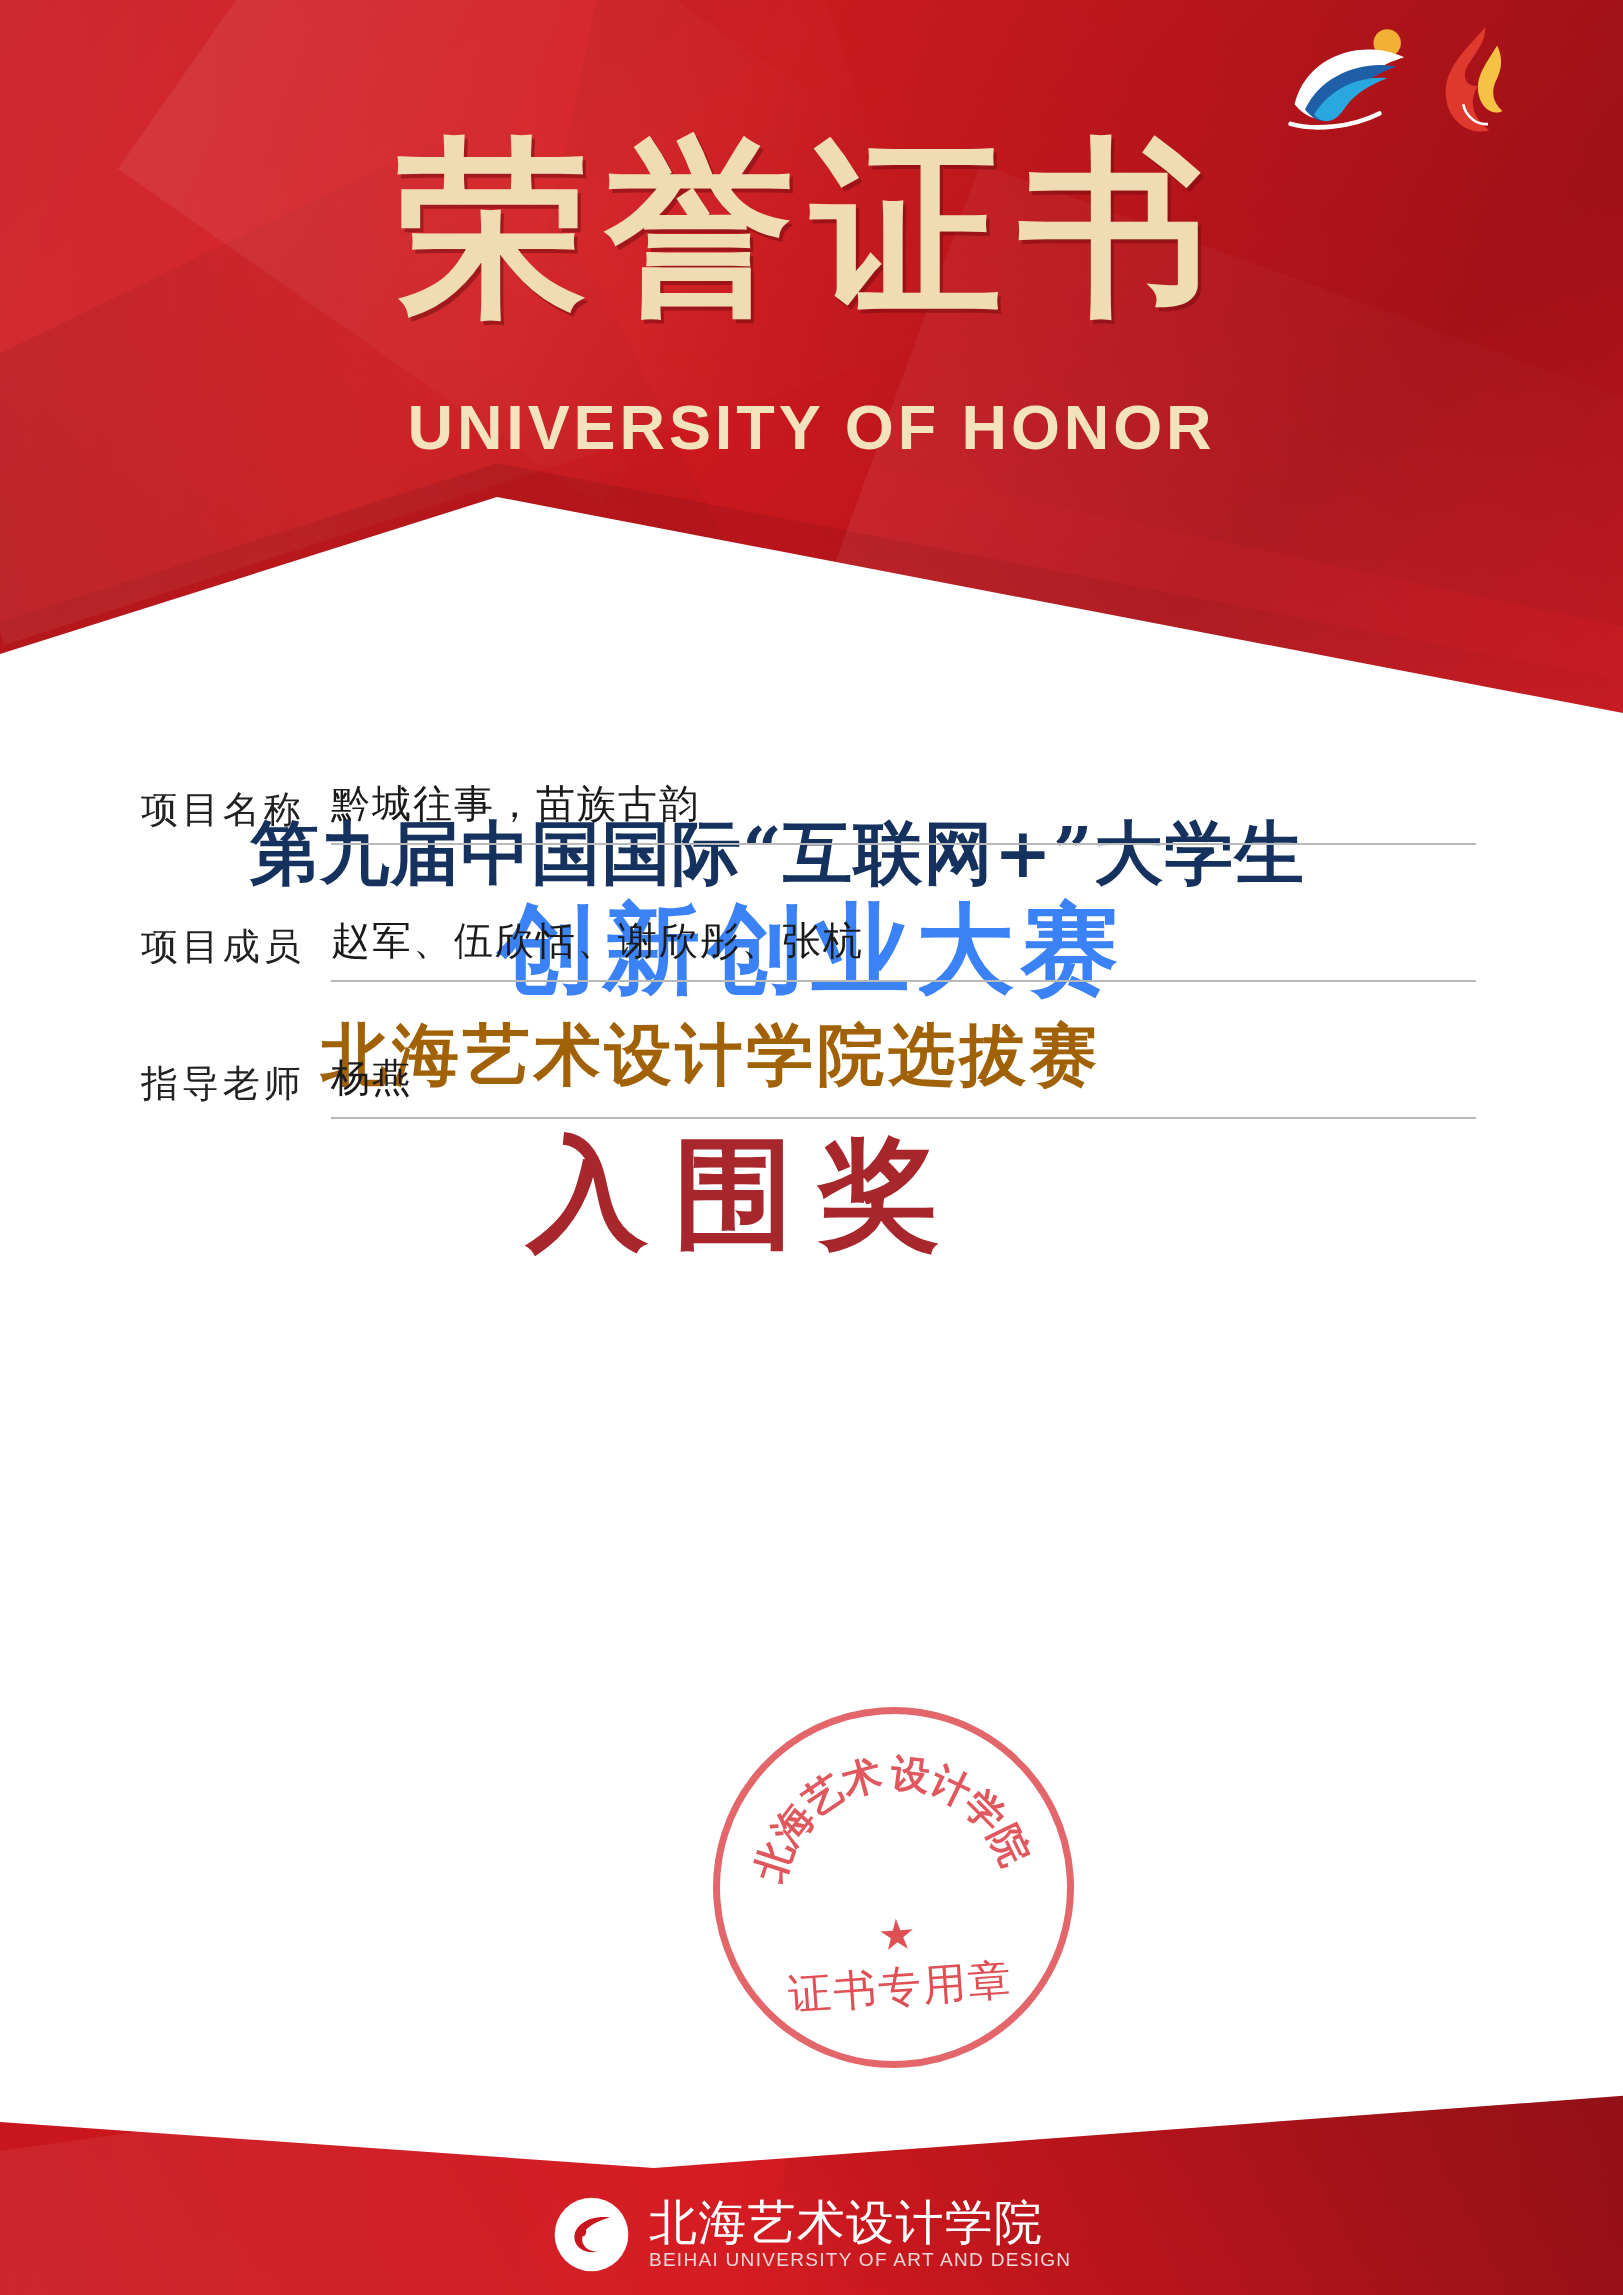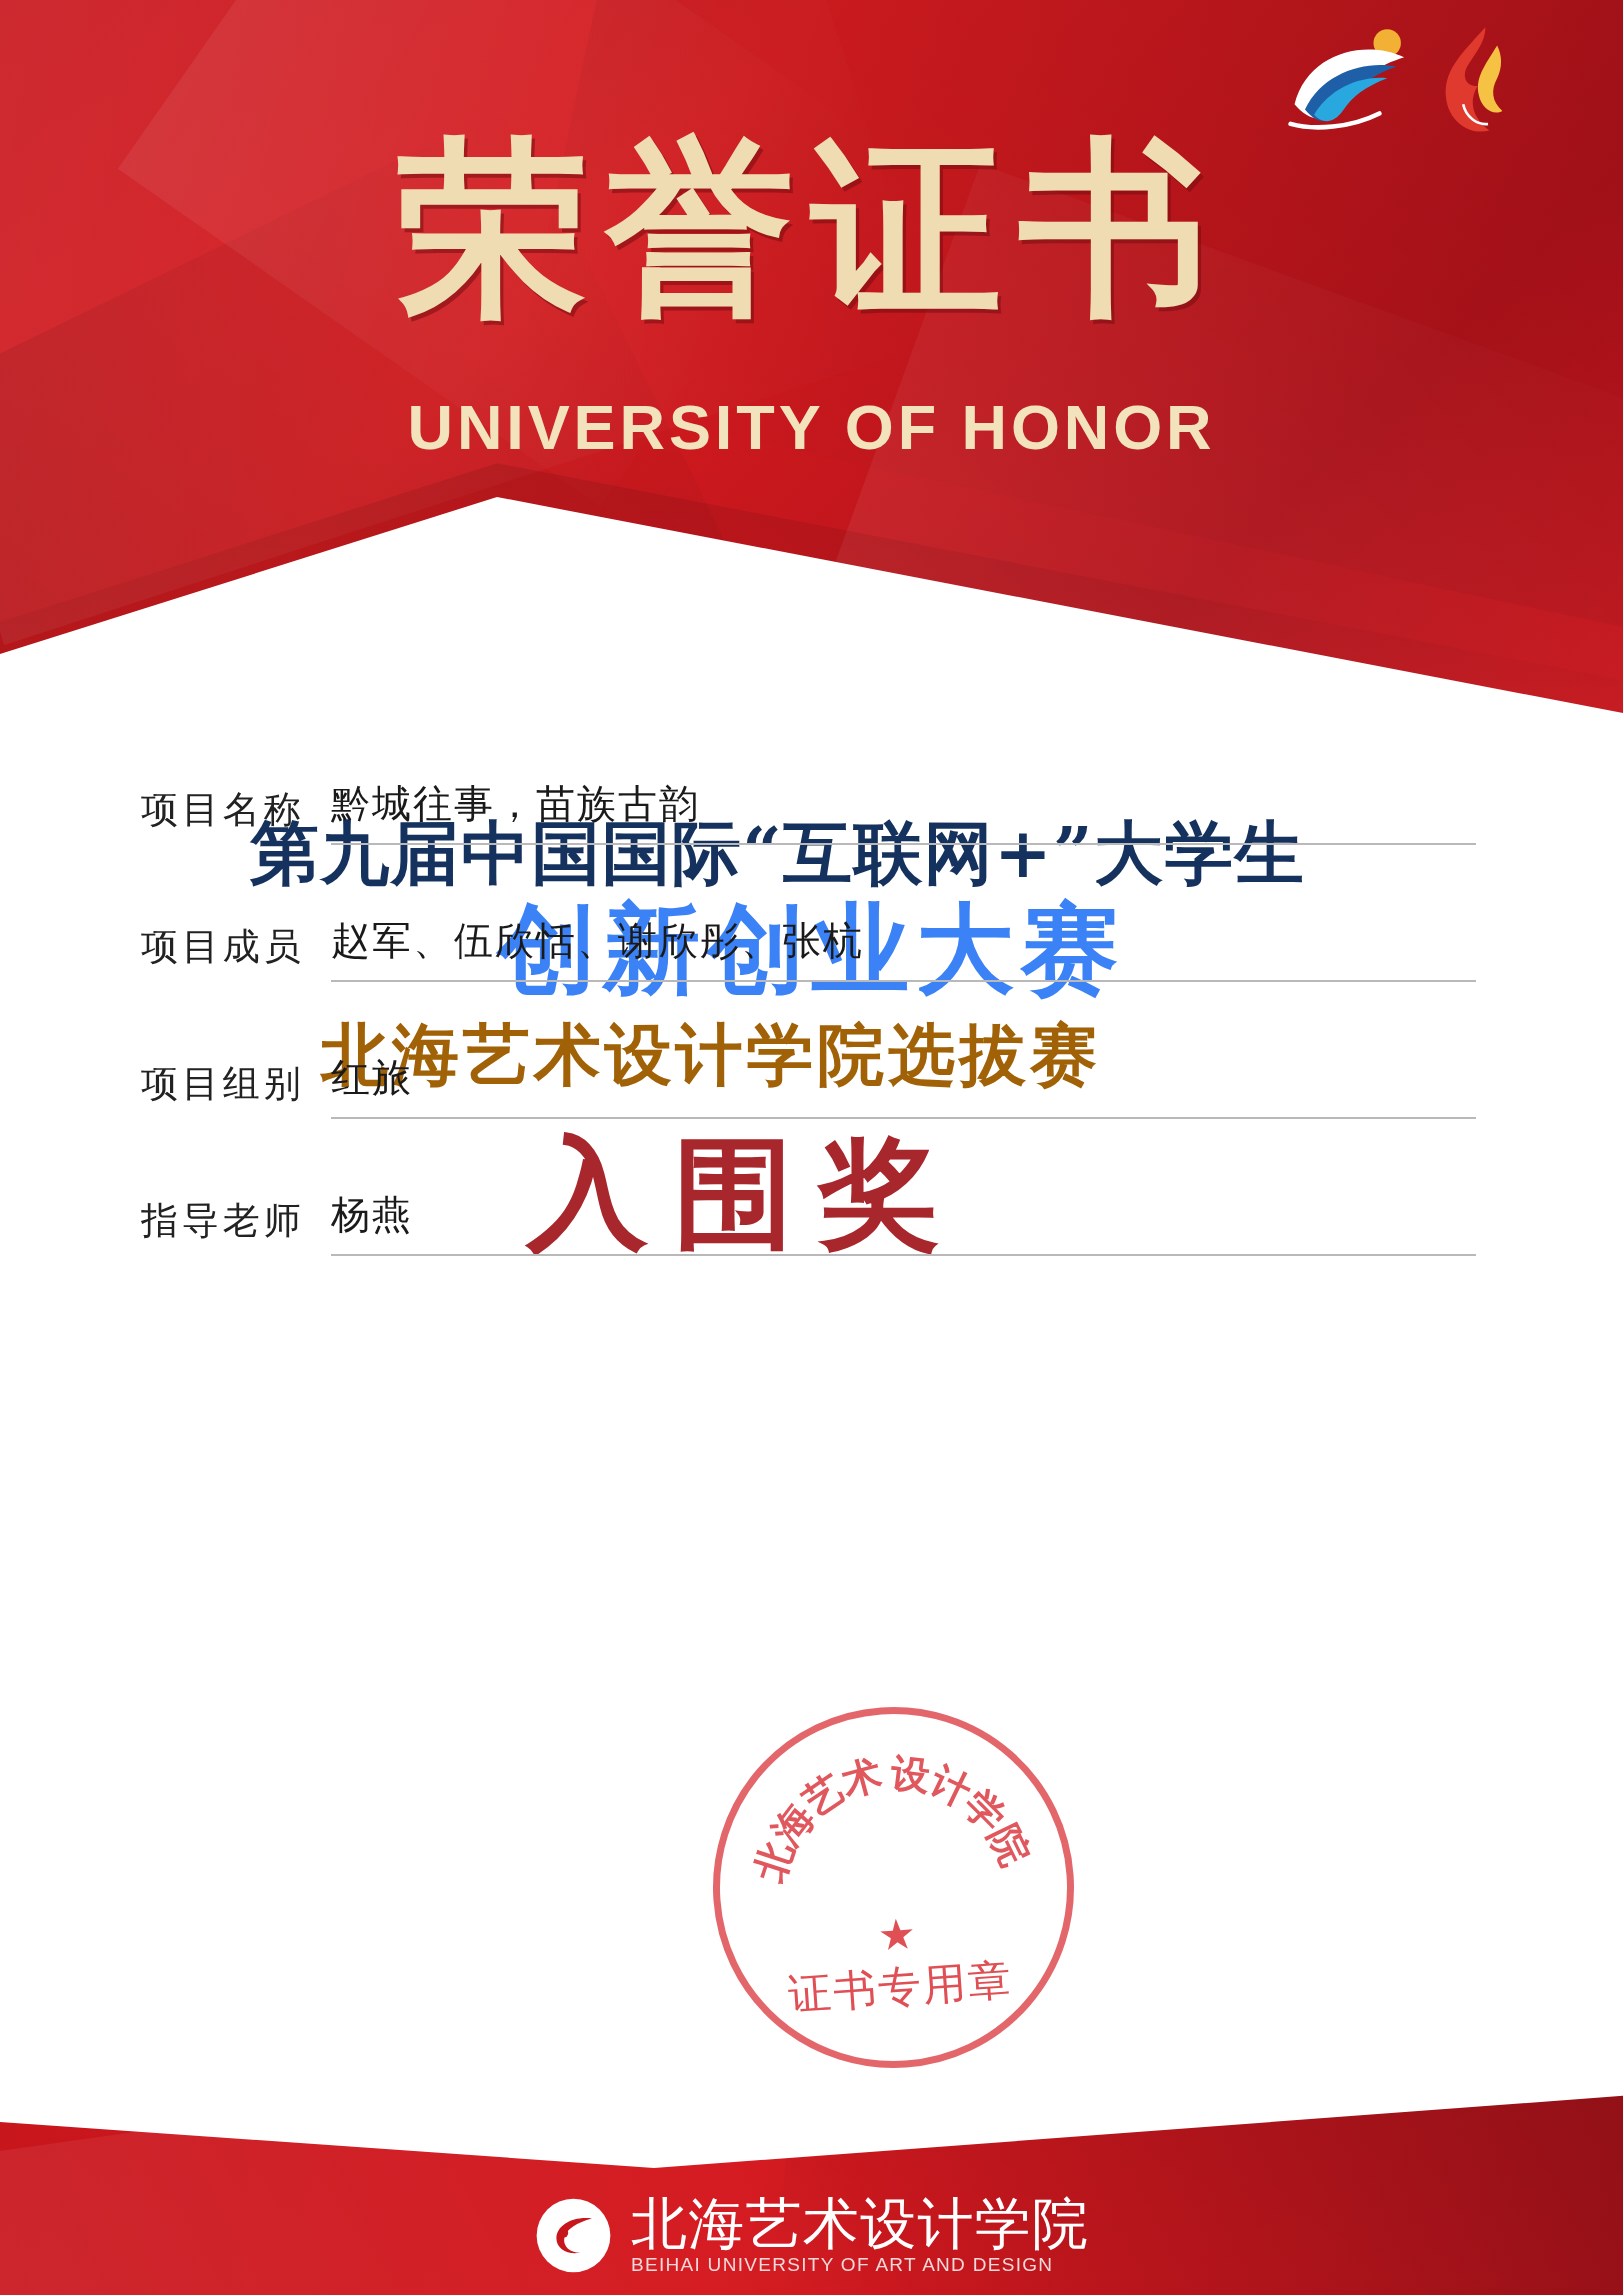--- a/index.html
+++ b/index.html
@@ -333,21 +333,21 @@
     top: 111px;
     width: 1623px;
     display: flex;
     align-items: center;
     justify-content: center;
     gap: 18.3px;
   }
   .footer-mark { width: 79px; height: 79px; }
   .footer-text { text-align: left; }
   .footer-cn {
-    font-size: 56px;
+    font-size: 48px;
     line-height: 1.05;
     color: #ffffff;
     font-family: Liberation Serif, serif;
     letter-spacing: 1.3px;
   }
   .footer-en {
     font-size: 19px;
     letter-spacing: 1.3px;
     color: #f3d9d9;
     font-family: "Liberation Sans", sans-serif;
@@ -401,25 +401,20 @@
       <div class="field-value">黔城往事，苗族古韵</div>
       <div class="field-line"></div>
     </div>
 
     <div class="field-row">
       <div class="field-label">项目成员</div>
       <div class="field-value">赵军、伍欣恬、谢欣彤、张杭</div>
       <div class="field-line"></div>
     </div>
 
-    <div class="field-row">
-      <div class="field-label">项目组别</div>
-      <div class="field-value">红旅</div>
-      <div class="field-line"></div>
-    </div>
 
     <div class="field-row">
       <div class="field-label">指导老师</div>
       <div class="field-value">杨燕</div>
       <div class="field-line"></div>
     </div>
 
   </div>
 
   <div class="seal">

